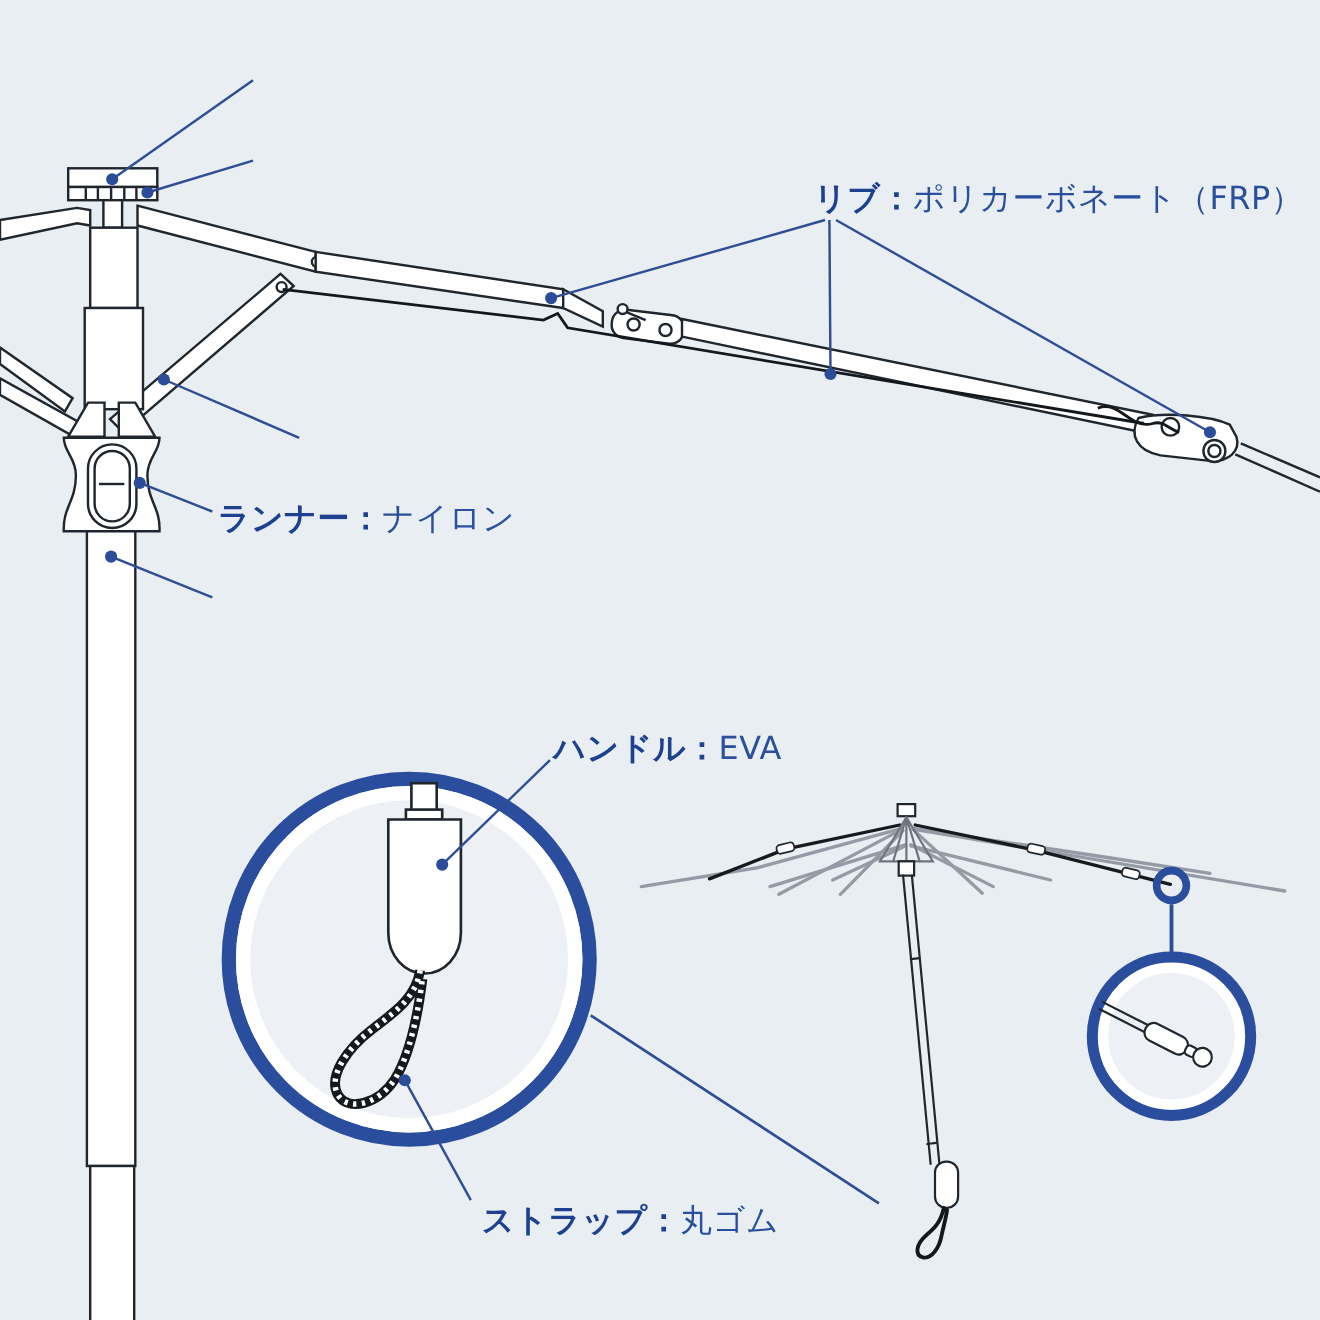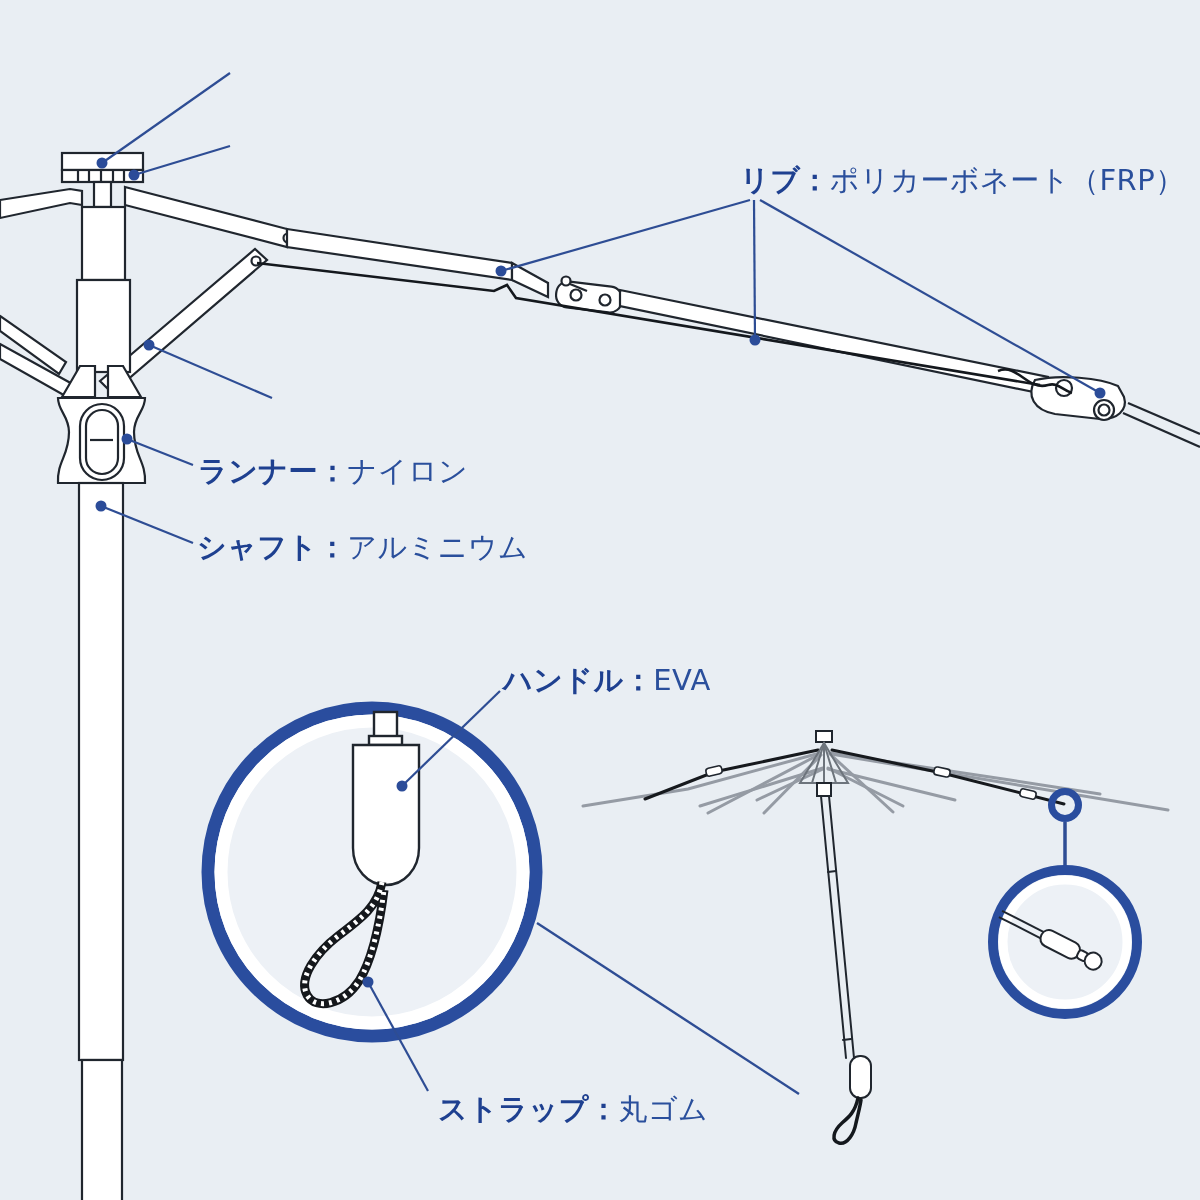--- a/index.html
+++ b/index.html
@@ -203,17 +203,16 @@
     <circle cx="149" cy="345" r="5.5"></circle>
     <circle cx="127" cy="439" r="5.5"></circle>
     <circle cx="101" cy="506" r="5.5"></circle>
     <circle cx="402" cy="786" r="5.5"></circle>
     <circle cx="368" cy="982" r="5.5"></circle>
   </g>
 </svg>
 
 <div class="lbl" style="left:740px;top:161px"><span class="nm">リブ</span><span class="nm">：</span><span class="mt">ポリカーボネート（FRP）</span></div>
 <div class="lbl" style="left:198px;top:452px"><span class="nm">ランナー</span><span class="nm">：</span><span class="mt">ナイロン</span></div>
-<div class="lbl" style="left:197px;top:528px"><span class="nm">シャフト</span><span class="nm">：</span><span class="mt">アルミニウム</span></div>
 <div class="lbl" style="left:503px;top:661px"><span class="nm">ハンドル</span><span class="nm">：</span><span class="mt">EVA</span></div>
 <div class="lbl" style="left:438px;top:1090px"><span class="nm">ストラップ</span><span class="nm">：</span><span class="mt">丸ゴム</span></div>
 
 </div>
 
 </body></html>

